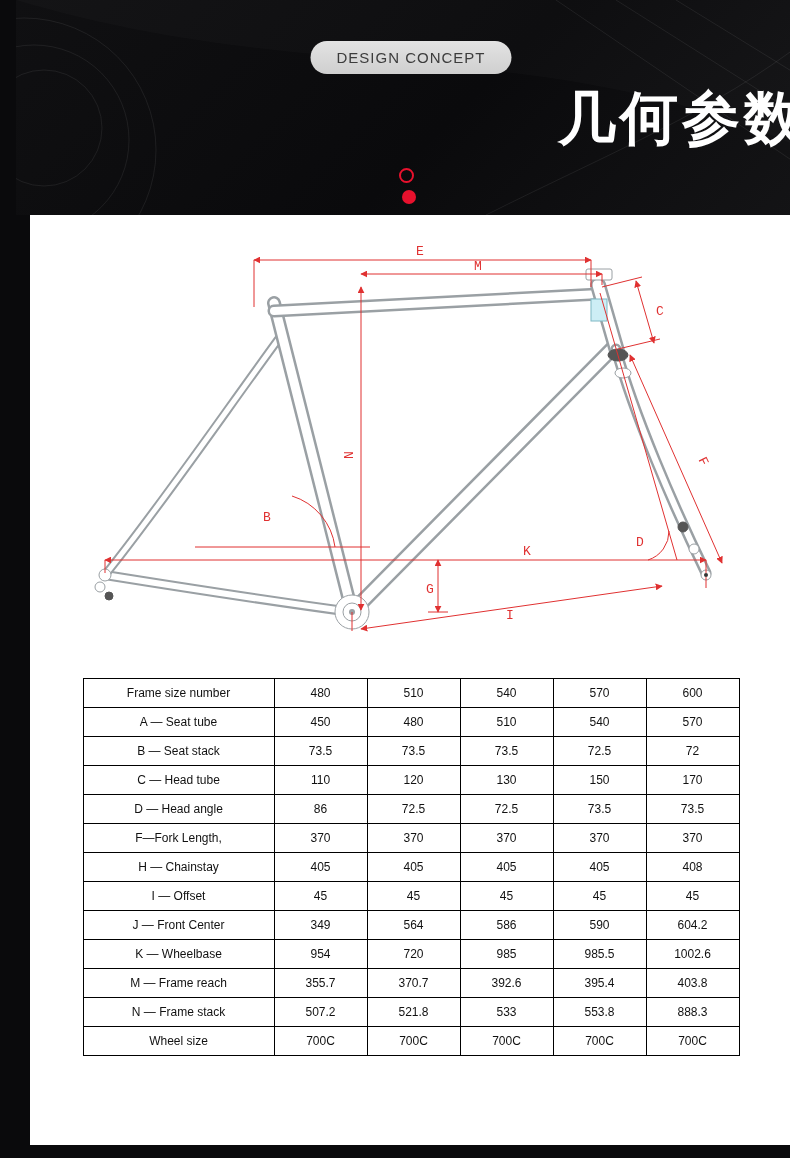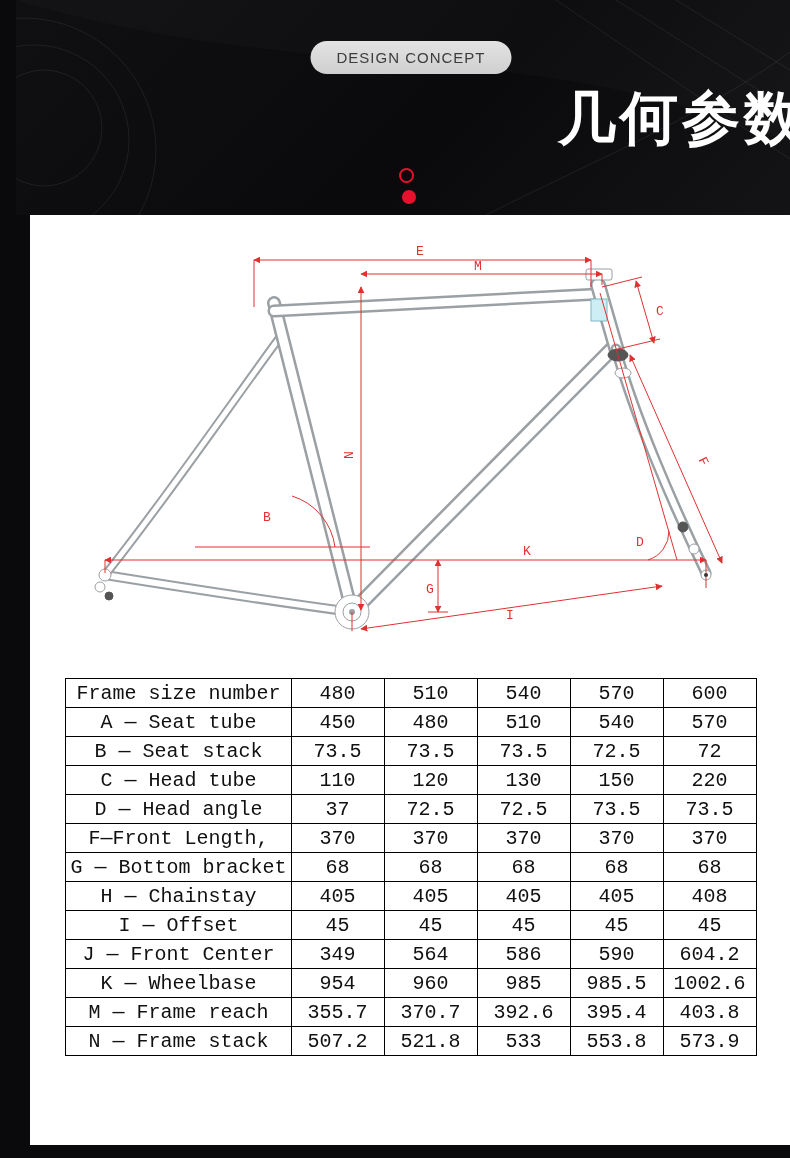--- a/index.html
+++ b/index.html
@@ -44,22 +44,22 @@
   .panel{
     position:absolute;top:215px;left:14px;width:762px;height:930px;
     background:#ffffff;
   }
   .diagram-wrap{width:762px;height:455px;}
 
   
   table.geo{
     border-collapse:collapse;
     margin:8px auto 0 auto;
-    font-family:Liberation Mono, monospace;
-    font-size:20px;color:#111;
+    font-family:Liberation Sans, sans-serif;
+    font-size:12px;color:#111;
   }
   table.geo td{
     border:1px solid #000;
     height:28px;
     text-align:center;
     padding:0 4px;
     white-space:nowrap;
   }
   table.geo td.label-cell{width:182px;}
   table.geo td.value-cell{width:84px;}
@@ -216,45 +216,37 @@
             <td class="value-cell">73.5</td>
             <td class="value-cell">72.5</td>
             <td class="value-cell">72</td>
           </tr>
           <tr>
             <td class="label-cell">C — Head tube</td>
             <td class="value-cell">110</td>
             <td class="value-cell">120</td>
             <td class="value-cell">130</td>
             <td class="value-cell">150</td>
-            <td class="value-cell">220</td>
+            <td class="value-cell">170</td>
           </tr>
           <tr>
             <td class="label-cell">D — Head angle</td>
-            <td class="value-cell">37</td>
+            <td class="value-cell">86</td>
             <td class="value-cell">72.5</td>
             <td class="value-cell">72.5</td>
             <td class="value-cell">73.5</td>
             <td class="value-cell">73.5</td>
           </tr>
           <tr>
-            <td class="label-cell">F—Front Length,</td>
-            <td class="value-cell">370</td>
-            <td class="value-cell">370</td>
-            <td class="value-cell">370</td>
-            <td class="value-cell">370</td>
-            <td class="value-cell">370</td>
-          </tr>
-          <tr>
-            <td class="label-cell">G — Bottom bracket</td>
-            <td class="value-cell">68</td>
-            <td class="value-cell">68</td>
-            <td class="value-cell">68</td>
-            <td class="value-cell">68</td>
-            <td class="value-cell">68</td>
+            <td class="label-cell">F—Fork Length,</td>
+            <td class="value-cell">370</td>
+            <td class="value-cell">370</td>
+            <td class="value-cell">370</td>
+            <td class="value-cell">370</td>
+            <td class="value-cell">370</td>
           </tr>
           <tr>
             <td class="label-cell">H — Chainstay</td>
             <td class="value-cell">405</td>
             <td class="value-cell">405</td>
             <td class="value-cell">405</td>
             <td class="value-cell">405</td>
             <td class="value-cell">408</td>
           </tr>
           <tr>
@@ -269,38 +261,46 @@
             <td class="label-cell">J — Front Center</td>
             <td class="value-cell">349</td>
             <td class="value-cell">564</td>
             <td class="value-cell">586</td>
             <td class="value-cell">590</td>
             <td class="value-cell">604.2</td>
           </tr>
           <tr>
             <td class="label-cell">K — Wheelbase</td>
             <td class="value-cell">954</td>
-            <td class="value-cell">960</td>
+            <td class="value-cell">720</td>
             <td class="value-cell">985</td>
             <td class="value-cell">985.5</td>
             <td class="value-cell">1002.6</td>
           </tr>
           <tr>
             <td class="label-cell">M — Frame reach</td>
             <td class="value-cell">355.7</td>
             <td class="value-cell">370.7</td>
             <td class="value-cell">392.6</td>
             <td class="value-cell">395.4</td>
             <td class="value-cell">403.8</td>
           </tr>
           <tr>
             <td class="label-cell">N — Frame stack</td>
             <td class="value-cell">507.2</td>
             <td class="value-cell">521.8</td>
             <td class="value-cell">533</td>
             <td class="value-cell">553.8</td>
-            <td class="value-cell">573.9</td>
+            <td class="value-cell">888.3</td>
+          </tr>
+          <tr>
+            <td class="label-cell">Wheel size</td>
+            <td class="value-cell">700C</td>
+            <td class="value-cell">700C</td>
+            <td class="value-cell">700C</td>
+            <td class="value-cell">700C</td>
+            <td class="value-cell">700C</td>
           </tr>
         </tbody>
     </table>
 
   </div>
 </div>
 
 </body></html>

